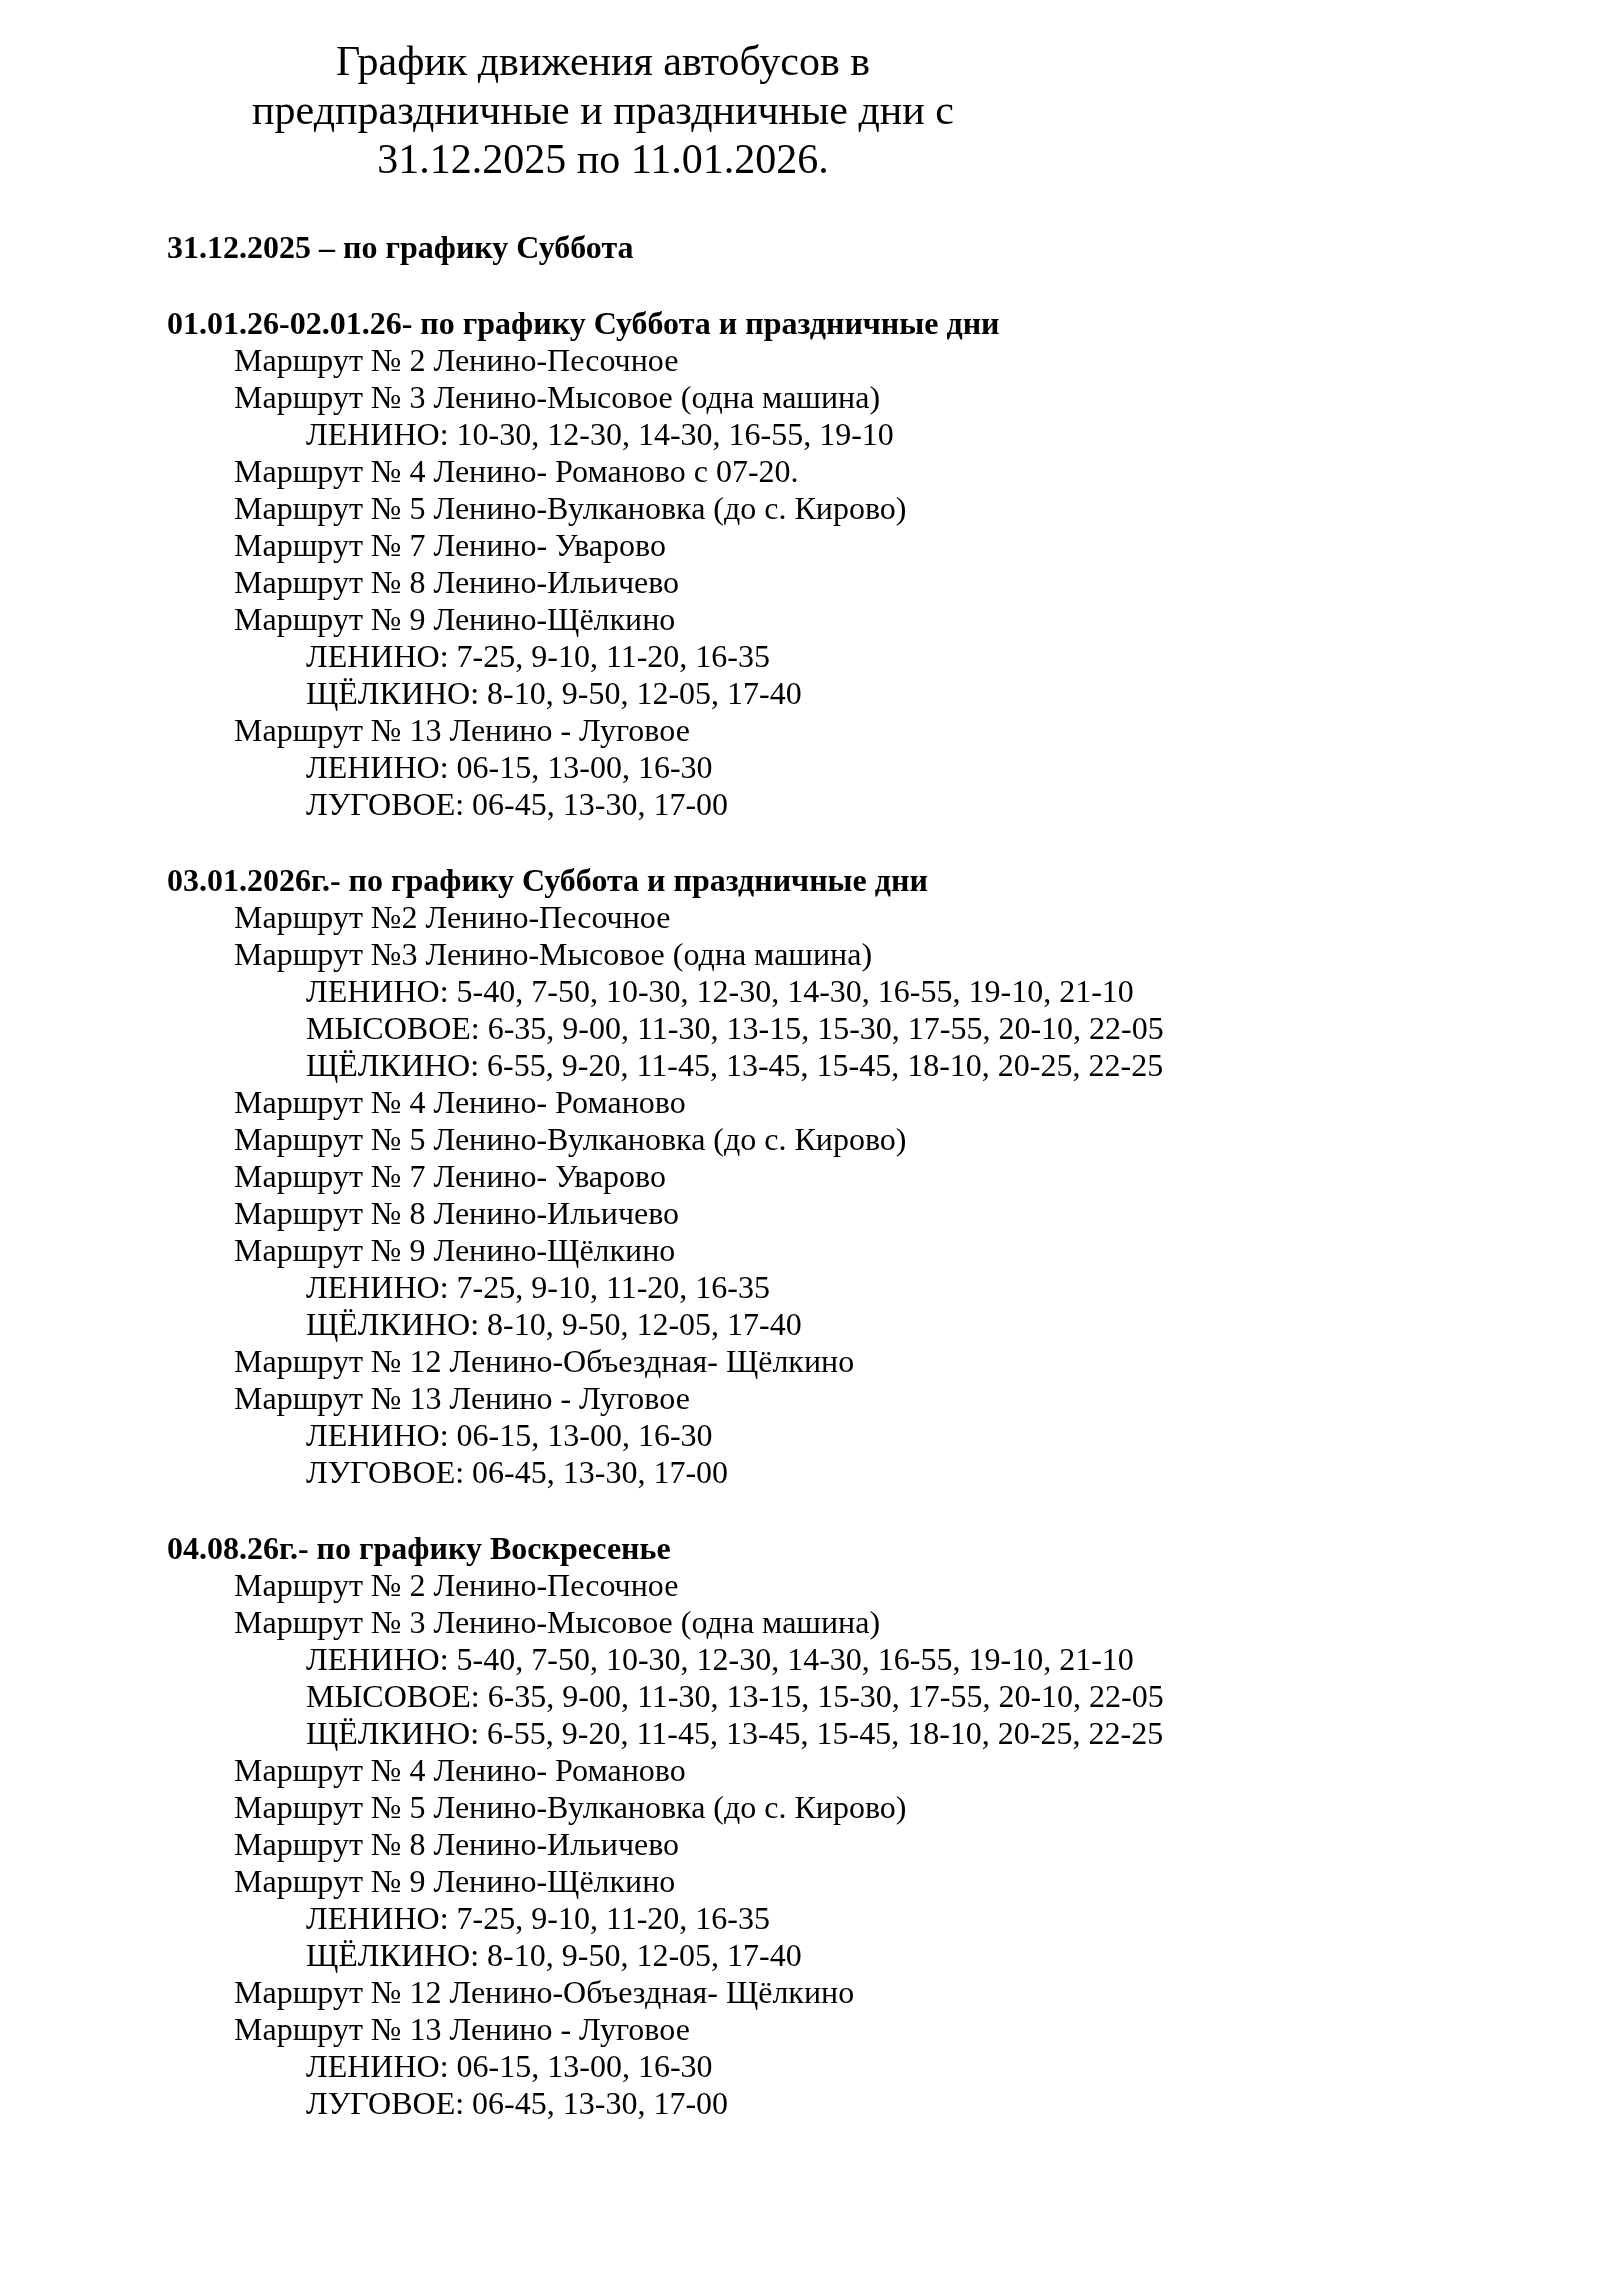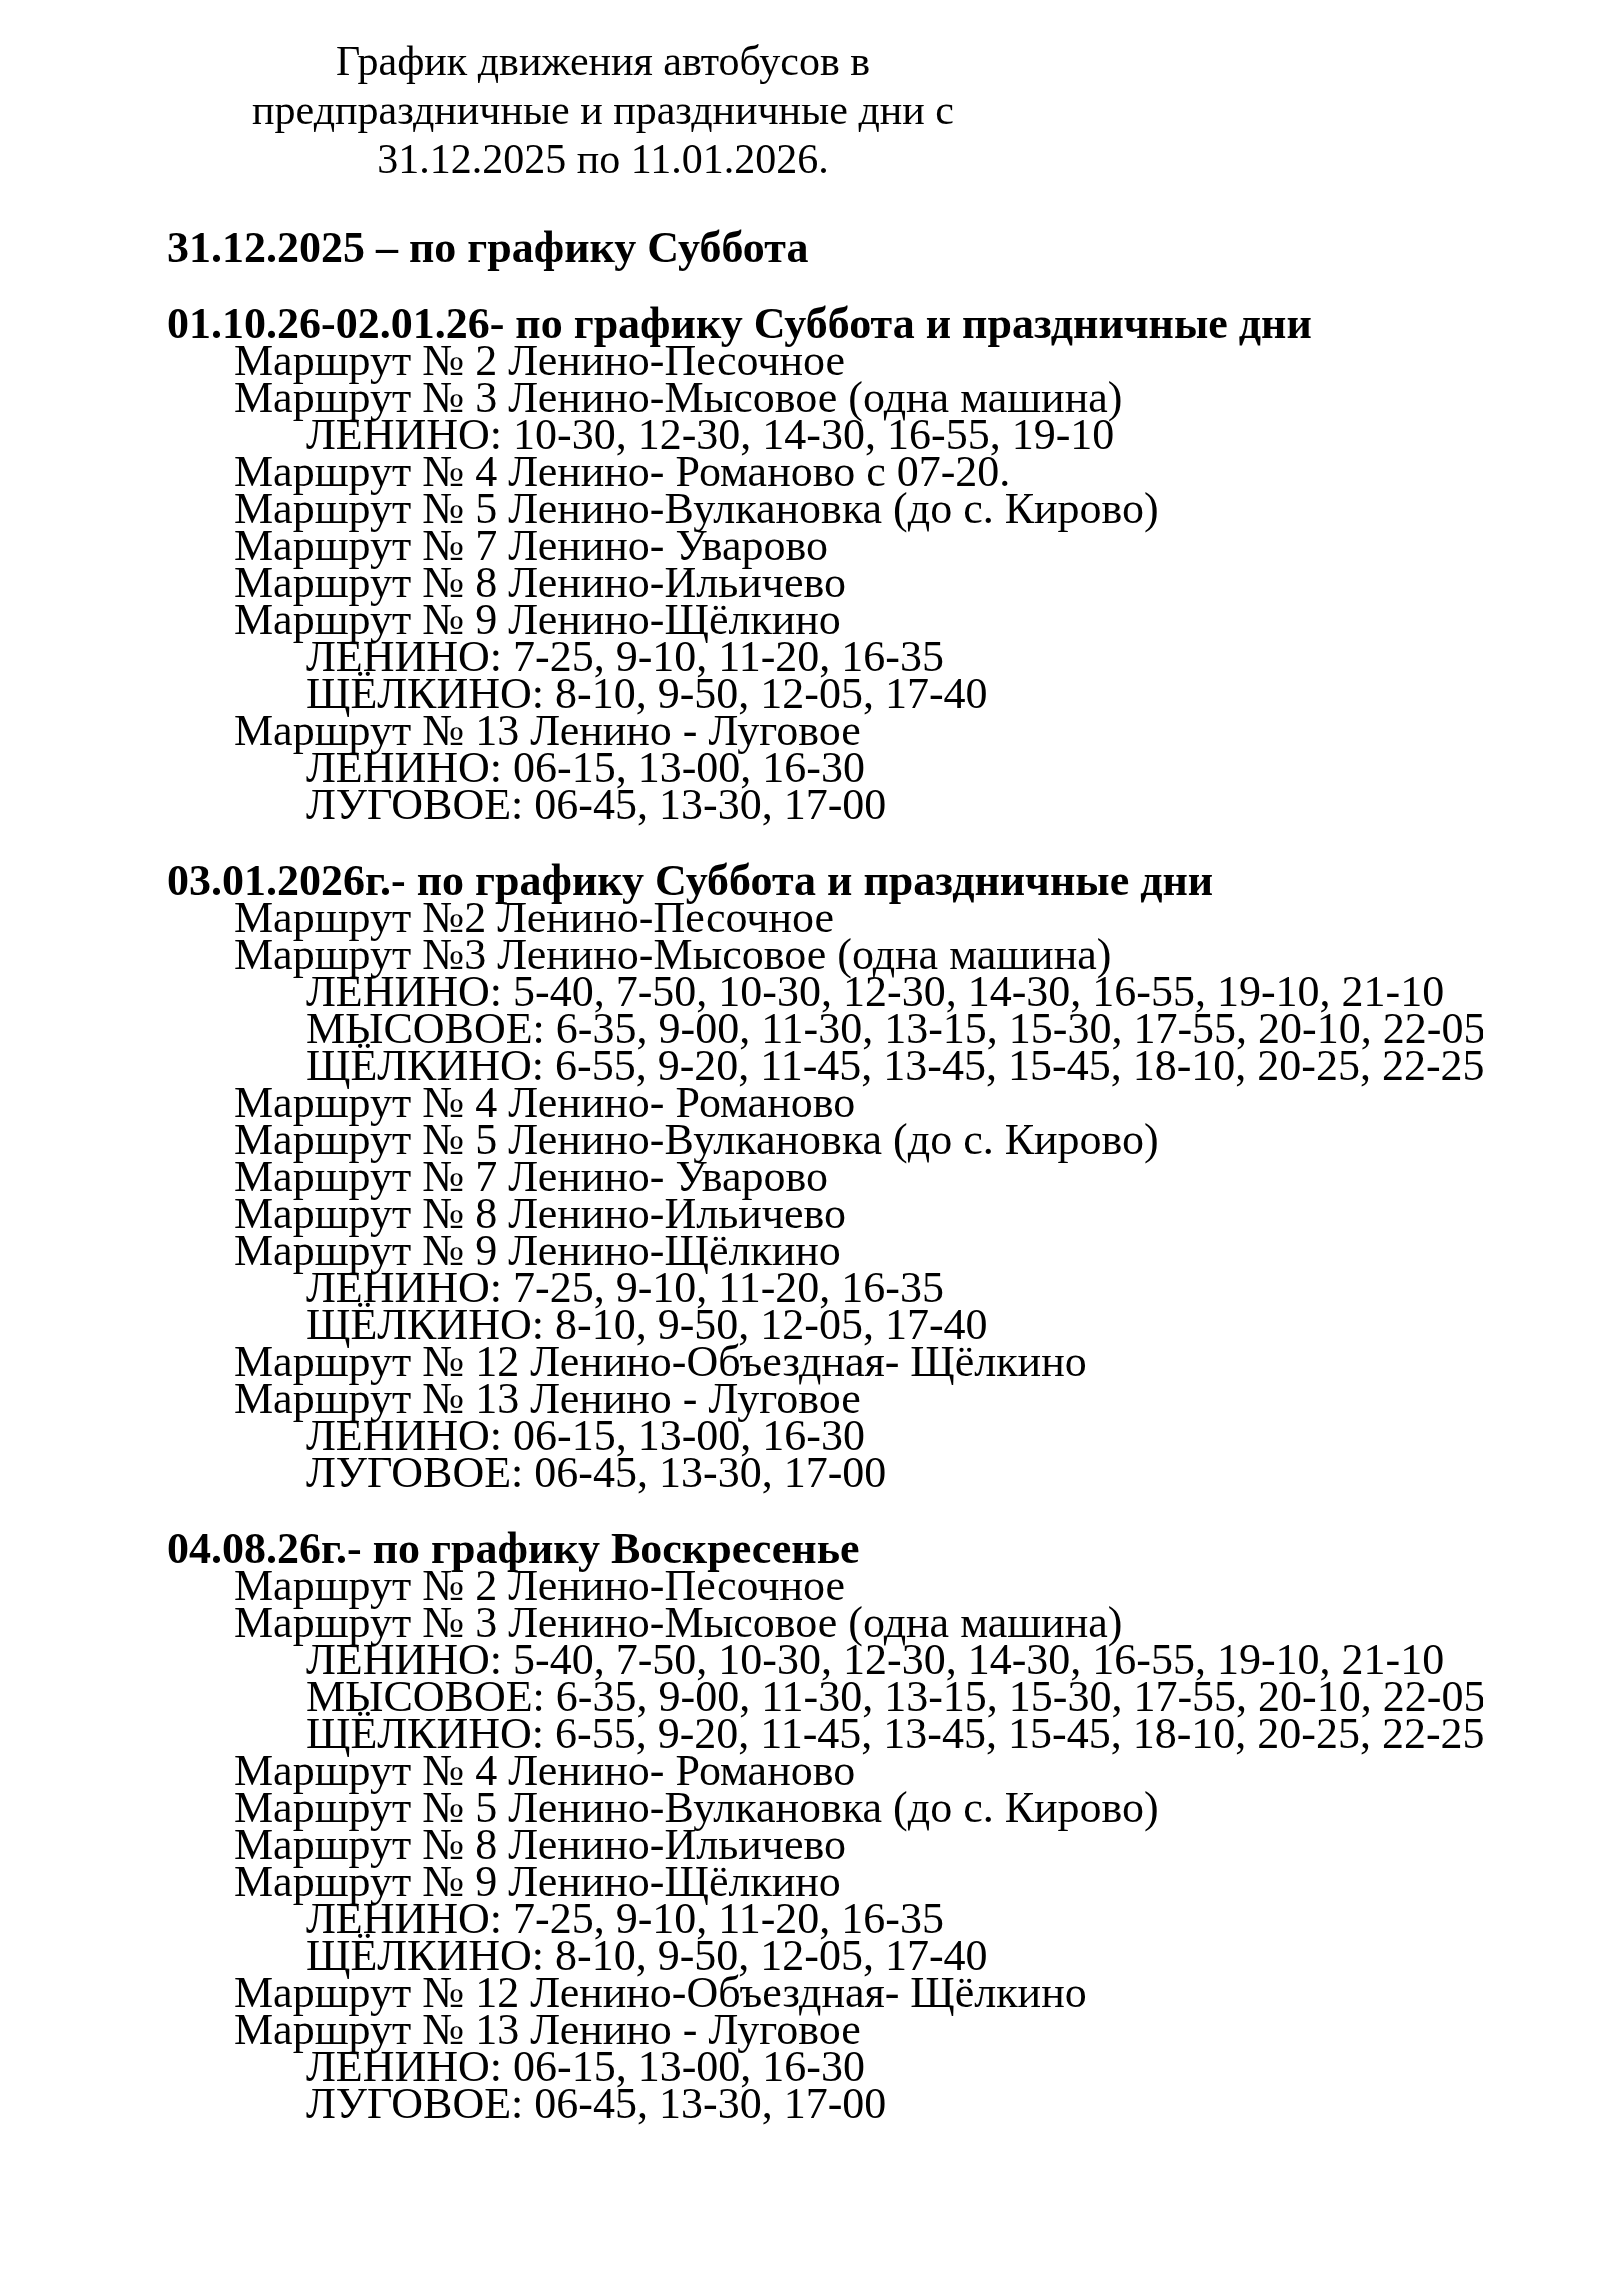--- a/index.html
+++ b/index.html
@@ -22,21 +22,21 @@
     width: 814px;
     margin-left: 29px;
     margin-bottom: 45px;
     text-align: center;
     font-size: 42px;
     line-height: 49px;
     font-weight: 400;
   }
   .section {
     margin-top: 39px;
-    font-size: 44px;
+    font-size: 32px;
     line-height: 37px;
   }
   .section.first {
     margin-top: 0;
   }
   .heading {
     font-weight: 700;
     white-space: pre;
   }
   .line {
@@ -51,21 +51,21 @@
 <div class="page">
   <div class="title-block">
     <div>График движения автобусов в</div>
     <div>предпраздничные и праздничные дни с 31.12.2025 по 11.01.2026.</div>
   </div>
   <div>
       <div class="section first">
         <div class="heading">31.12.2025 – по графику Суббота</div>
       </div>
       <div class="section">
-        <div class="heading">01.10.26-02.01.26- по графику Суббота и праздничные дни</div>
+        <div class="heading">01.01.26-02.01.26- по графику Суббота и праздничные дни</div>
         <div class="line lvl1">Маршрут № 2 Ленино-Песочное</div>
         <div class="line lvl1">Маршрут № 3 Ленино-Мысовое (одна машина)</div>
         <div class="line lvl2">ЛЕНИНО: 10-30, 12-30, 14-30, 16-55, 19-10</div>
         <div class="line lvl1">Маршрут № 4 Ленино- Романово с 07-20.</div>
         <div class="line lvl1">Маршрут № 5 Ленино-Вулкановка (до с. Кирово)</div>
         <div class="line lvl1">Маршрут № 7 Ленино- Уварово</div>
         <div class="line lvl1">Маршрут № 8 Ленино-Ильичево</div>
         <div class="line lvl1">Маршрут № 9 Ленино-Щёлкино</div>
         <div class="line lvl2">ЛЕНИНО: 7-25, 9-10, 11-20, 16-35</div>
         <div class="line lvl2">ЩЁЛКИНО: 8-10, 9-50, 12-05, 17-40</div>

